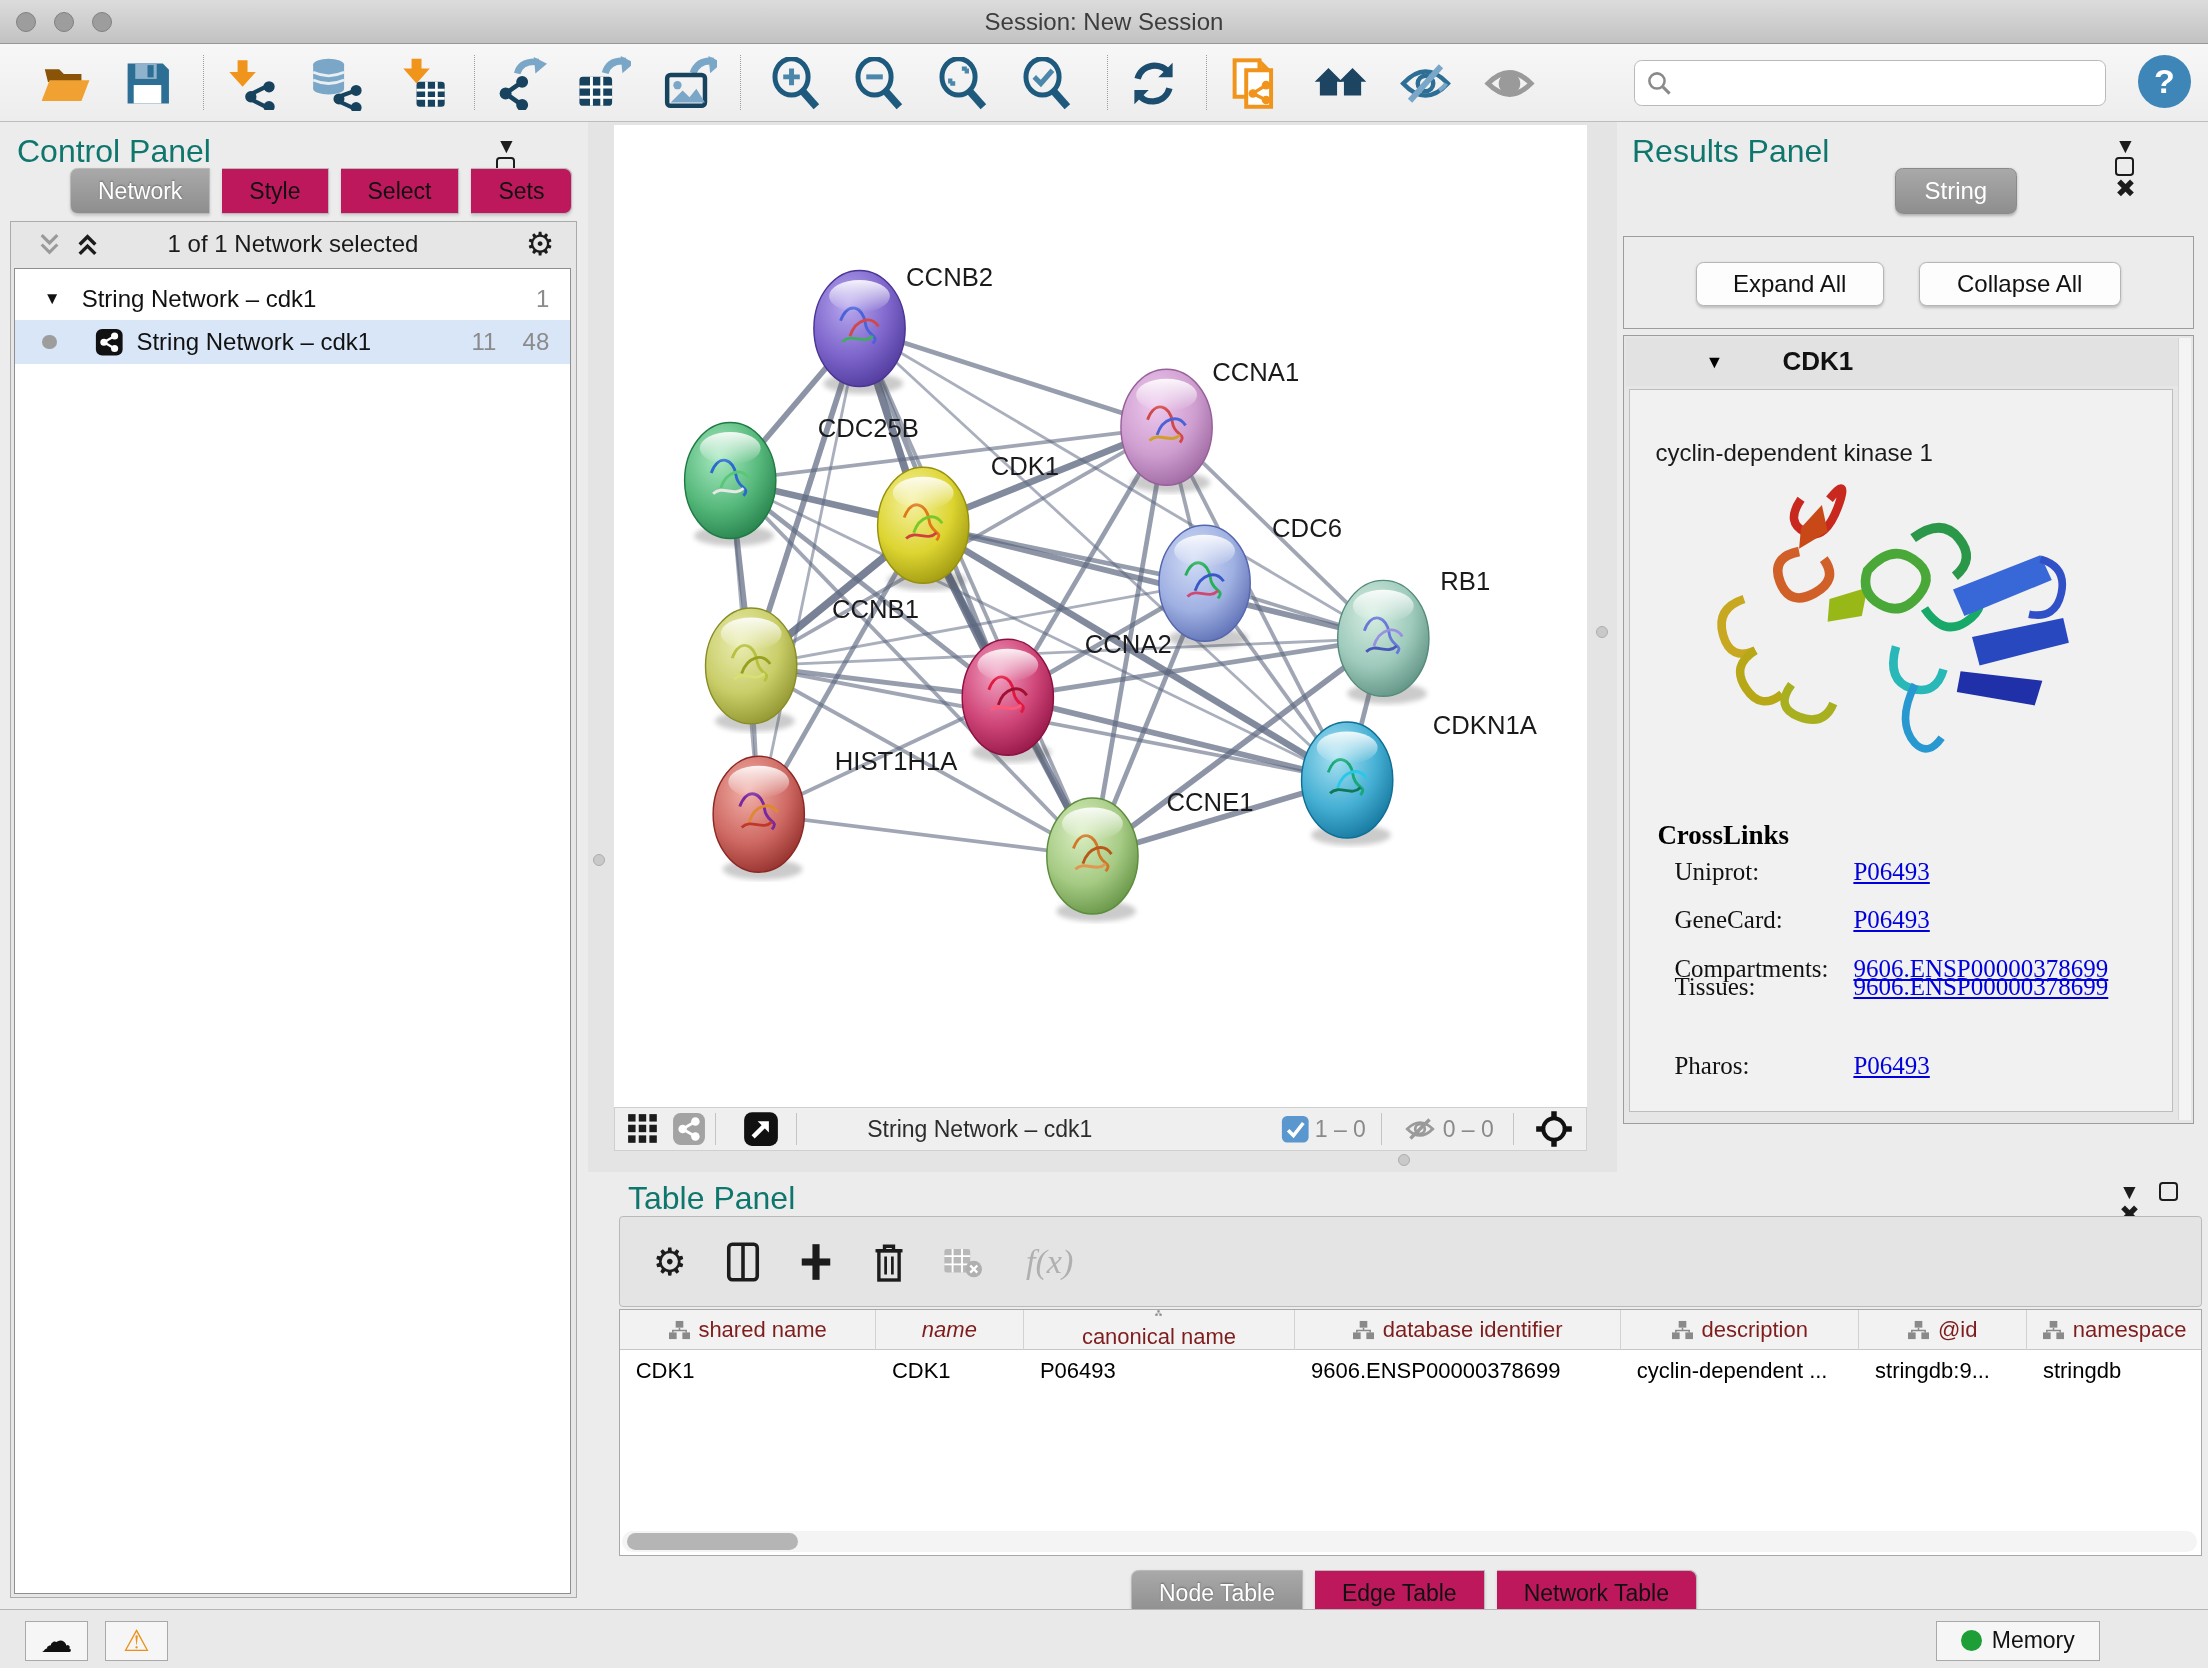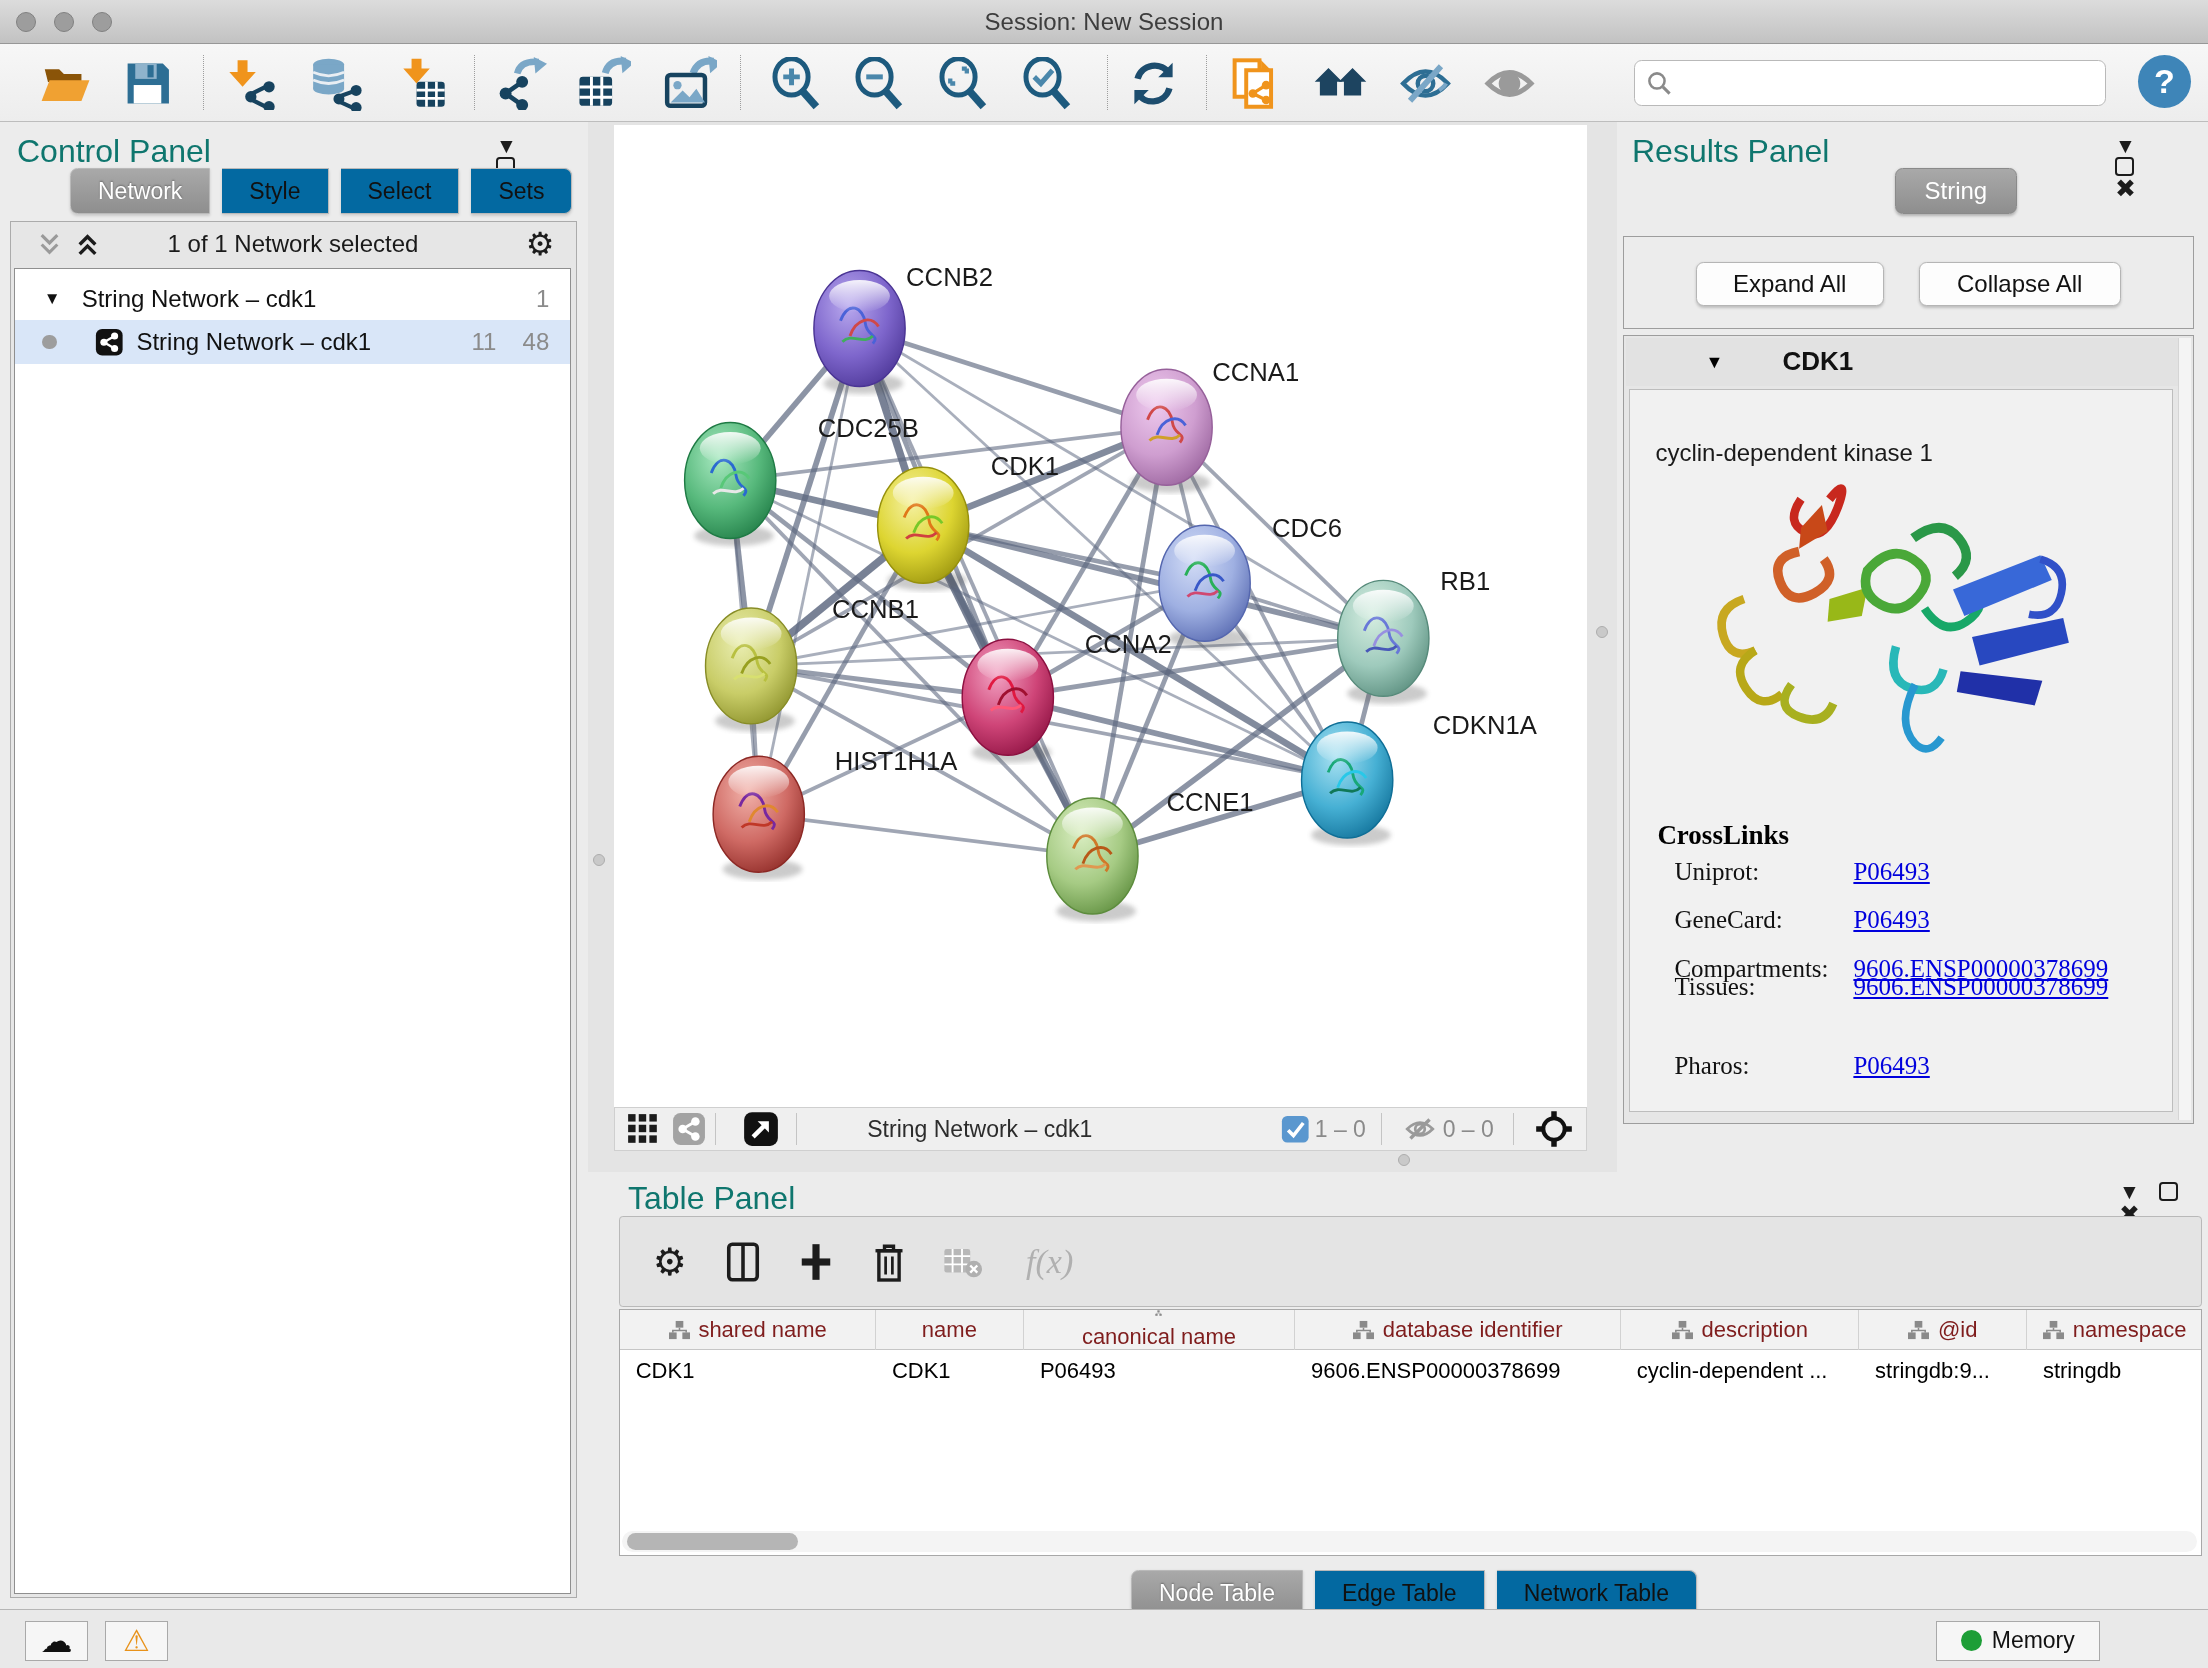--- a/index.html
+++ b/index.html
@@ -24,21 +24,21 @@
     border:1.9px solid #b9b9b9; border-radius:7.6px; display:flex; align-items:center; padding-left:11.4px; }
   #tb-search input { border:none; outline:none; font-size:23px; width:409px; background:transparent; }
   #tb-help { position:absolute; left:2138px; top:11.4px; width:53px; height:53px; border-radius:50%;
     background:#3e85b8; color:#fff; font-size:34px; font-weight:bold; text-align:center; line-height:53px; }
 
   
   .panel-title { font-size:32px; color:#0f766e; }
   .pctl { display:inline-block; font-size:21px; color:#1c1c1c; margin-left:15px; vertical-align:middle; }
   .pctl.box { width:19px; height:19px; border:2.9px solid #1c1c1c; border-radius:3.8px; }
   .tabseg { display:flex;gap:12px; }
-  .tabseg .tab { height:46px; line-height:44px; padding:0 27px; background:#0369a1;
+  .tabseg .tab { height:46px; line-height:44px; padding:0 27px; background:#be185d;
     border:1px solid #b9b9b9; border-left:none; font-size:23px; color:#111; text-align:center;
     box-shadow:0 1.9px 2.9px rgba(0,0,0,.15); }
   .tabseg .tab:first-child { border-left:1px solid #b9b9b9; border-radius:7.6px 0 0 7.6px; }
   .tabseg .tab:last-child { border-radius:0 7.6px 7.6px 0; }
   .tabseg .tab.sel { background:linear-gradient(#a9a9a9,#8e8e8e); color:#fff;
     text-shadow:0 -1px 1.9px rgba(0,0,0,.35); }
 
   
   #control-panel { left:0; top:122px; width:588px; height:1488px; background:#ececec; }
   #cp-header { position:absolute; left:17px; top:11.4px; }
@@ -743,21 +743,21 @@
     <div id="tp-headrow">
         <div class="th" style="width: 258px;">
           <svg width="23" height="21" viewBox="0 0 24 22">
             <rect x="8" y="1" width="8" height="7" fill="#8a8a8a"></rect>
             <rect x="1" y="13" width="8" height="7" fill="#8a8a8a"></rect>
             <rect x="15" y="13" width="8" height="7" fill="#8a8a8a"></rect>
             <path d="M12 8v3M5 13v-2h14v2" stroke="#8a8a8a" stroke-width="1.6" fill="none"></path>
           </svg>
           <span>shared name</span>
         </div>
-        <div class="th" style="width: 149px;">
+        <div class="th" style="width: 149px; font-style: italic;">
           <span>name</span>
         </div>
         <div class="th" style="width: 273px; flex-direction: column;">
           <svg width="23" height="21" viewBox="0 0 24 22">
             <rect x="8" y="1" width="8" height="7" fill="#8a8a8a"></rect>
             <rect x="1" y="13" width="8" height="7" fill="#8a8a8a"></rect>
             <rect x="15" y="13" width="8" height="7" fill="#8a8a8a"></rect>
             <path d="M12 8v3M5 13v-2h14v2" stroke="#8a8a8a" stroke-width="1.6" fill="none"></path>
           </svg>
           <span>canonical name</span>

